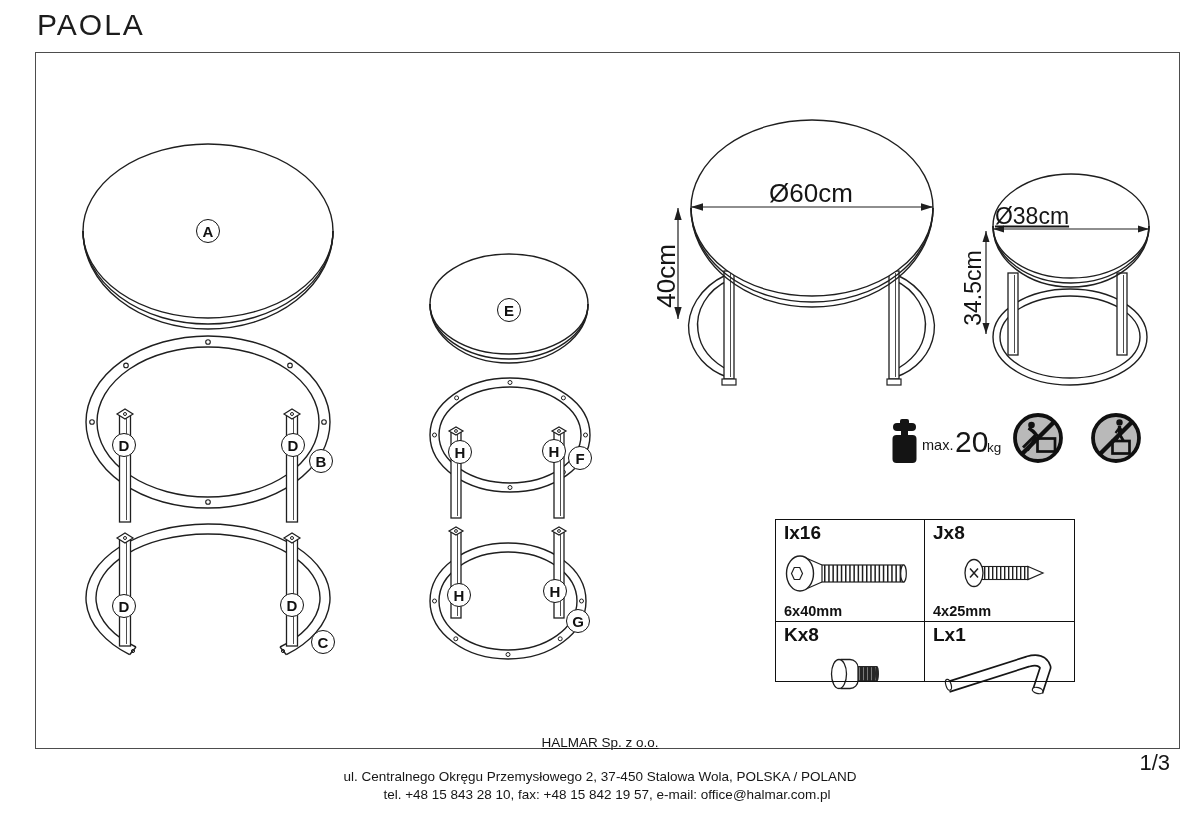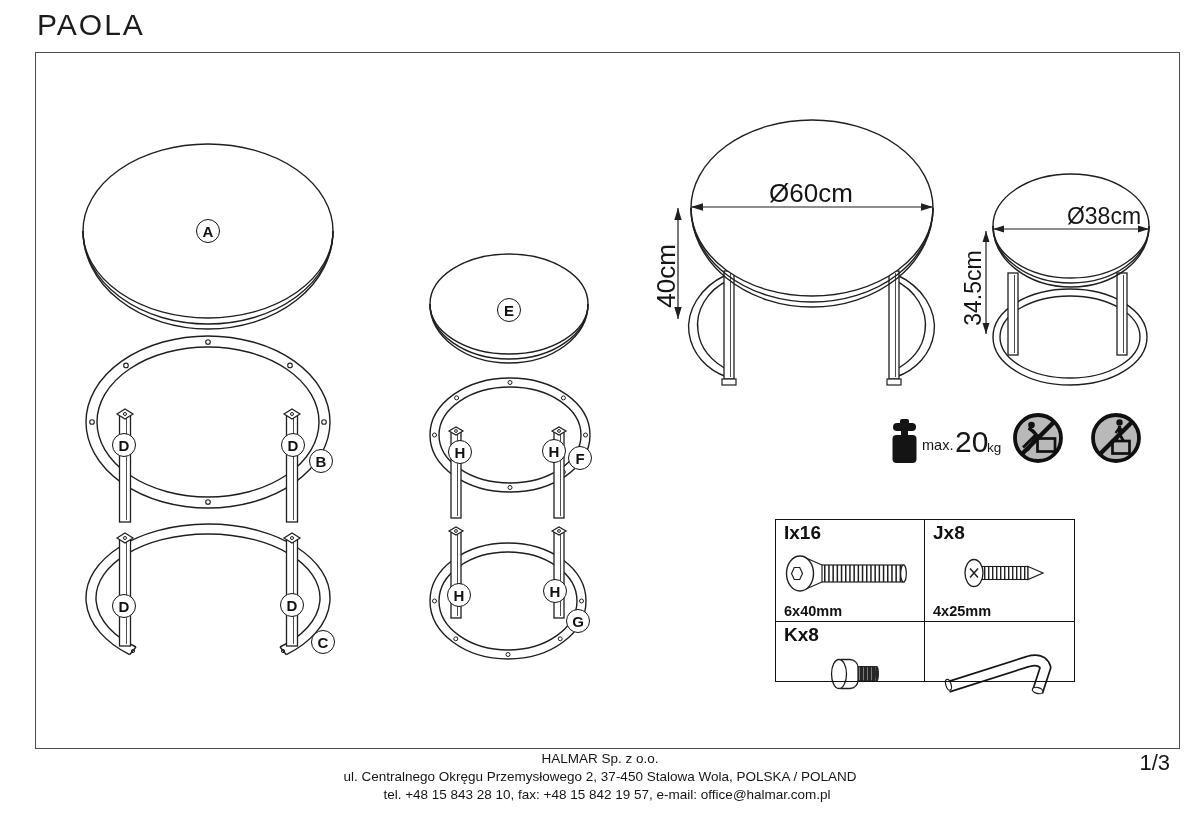--- a/index.html
+++ b/index.html
@@ -248,21 +248,21 @@
   <span class="plabel" style="left:461px; top:245px;">E</span>
   <span class="plabel" style="left:532px; top:393px;">F</span>
   <span class="plabel" style="left:530px; top:556px;">G</span>
   <span class="plabel" style="left:412px; top:387px;">H</span>
   <span class="plabel" style="left:506px; top:386px;">H</span>
   <span class="plabel" style="left:411px; top:530px;">H</span>
   <span class="plabel" style="left:507px; top:526px;">H</span>
 
   <span class="dim" style="left:775px; top:140px;">Ø60cm</span>
   <span class="dim rot" style="left:630px; top:223px;">40cm</span>
-  <span class="dim sm" style="left:1068px; top:163px;">Ø38cm</span>
+  <span class="dim sm" style="left:996px; top:163px;text-decoration:underline;">Ø38cm</span>
   <span class="dim sm rot" style="left:937px; top:235px;">34.5cm</span>
 
   <span class="limit-txt" style="left:886px; top:384px; font-size:14.5px; font-weight:normal;">max.</span>
   <span class="limit-txt" style="left:919px; top:372px; font-size:30px; font-weight:400;">20</span>
   <span class="limit-txt" style="left:951px; top:387px; font-size:13.5px; font-weight:normal;">kg</span>
 
   <svg class="proh" style="left:973px; top:356px;" width="58" height="58" viewBox="-29 -29 58 58">
     <circle r="23" fill="#b9b9b9" stroke="none"></circle>
     <g stroke="#101010" fill="none">
       <rect x="-0.5" y="0.5" width="17.5" height="13" stroke-width="2.7"></rect>
@@ -293,19 +293,22 @@
       <span class="hw-label">Ix16</span>
       <span class="hw-size">6x40mm</span>
     </div>
     <div class="hw-cell">
       <span class="hw-label">Jx8</span>
       <span class="hw-size">4x25mm</span>
     </div>
     <div class="hw-cell">
       <span class="hw-label">Kx8</span>
     </div>
+    <div class="hw-cell">
+      <span class="hw-label">Lx1</span>
+    </div>
   </div>
 </div>
 
-<div class="footer-line" style="top:751px;">HALMAR Sp. z o.o.</div>
+<div class="footer-line" style="top:735px;text-decoration:underline;">HALMAR Sp. z o.o.</div>
 <div class="footer-line" style="top:769px;">ul. Centralnego Okręgu Przemysłowego 2, 37-450 Stalowa Wola, POLSKA / POLAND</div>
 <div class="footer-line" style="top:787px;margin-left:7px;">tel. +48 15 843 28 10, fax: +48 15 842 19 57, e-mail: office@halmar.com.pl</div>
 <div class="pageno">1/3</div>
 
 </body></html>

